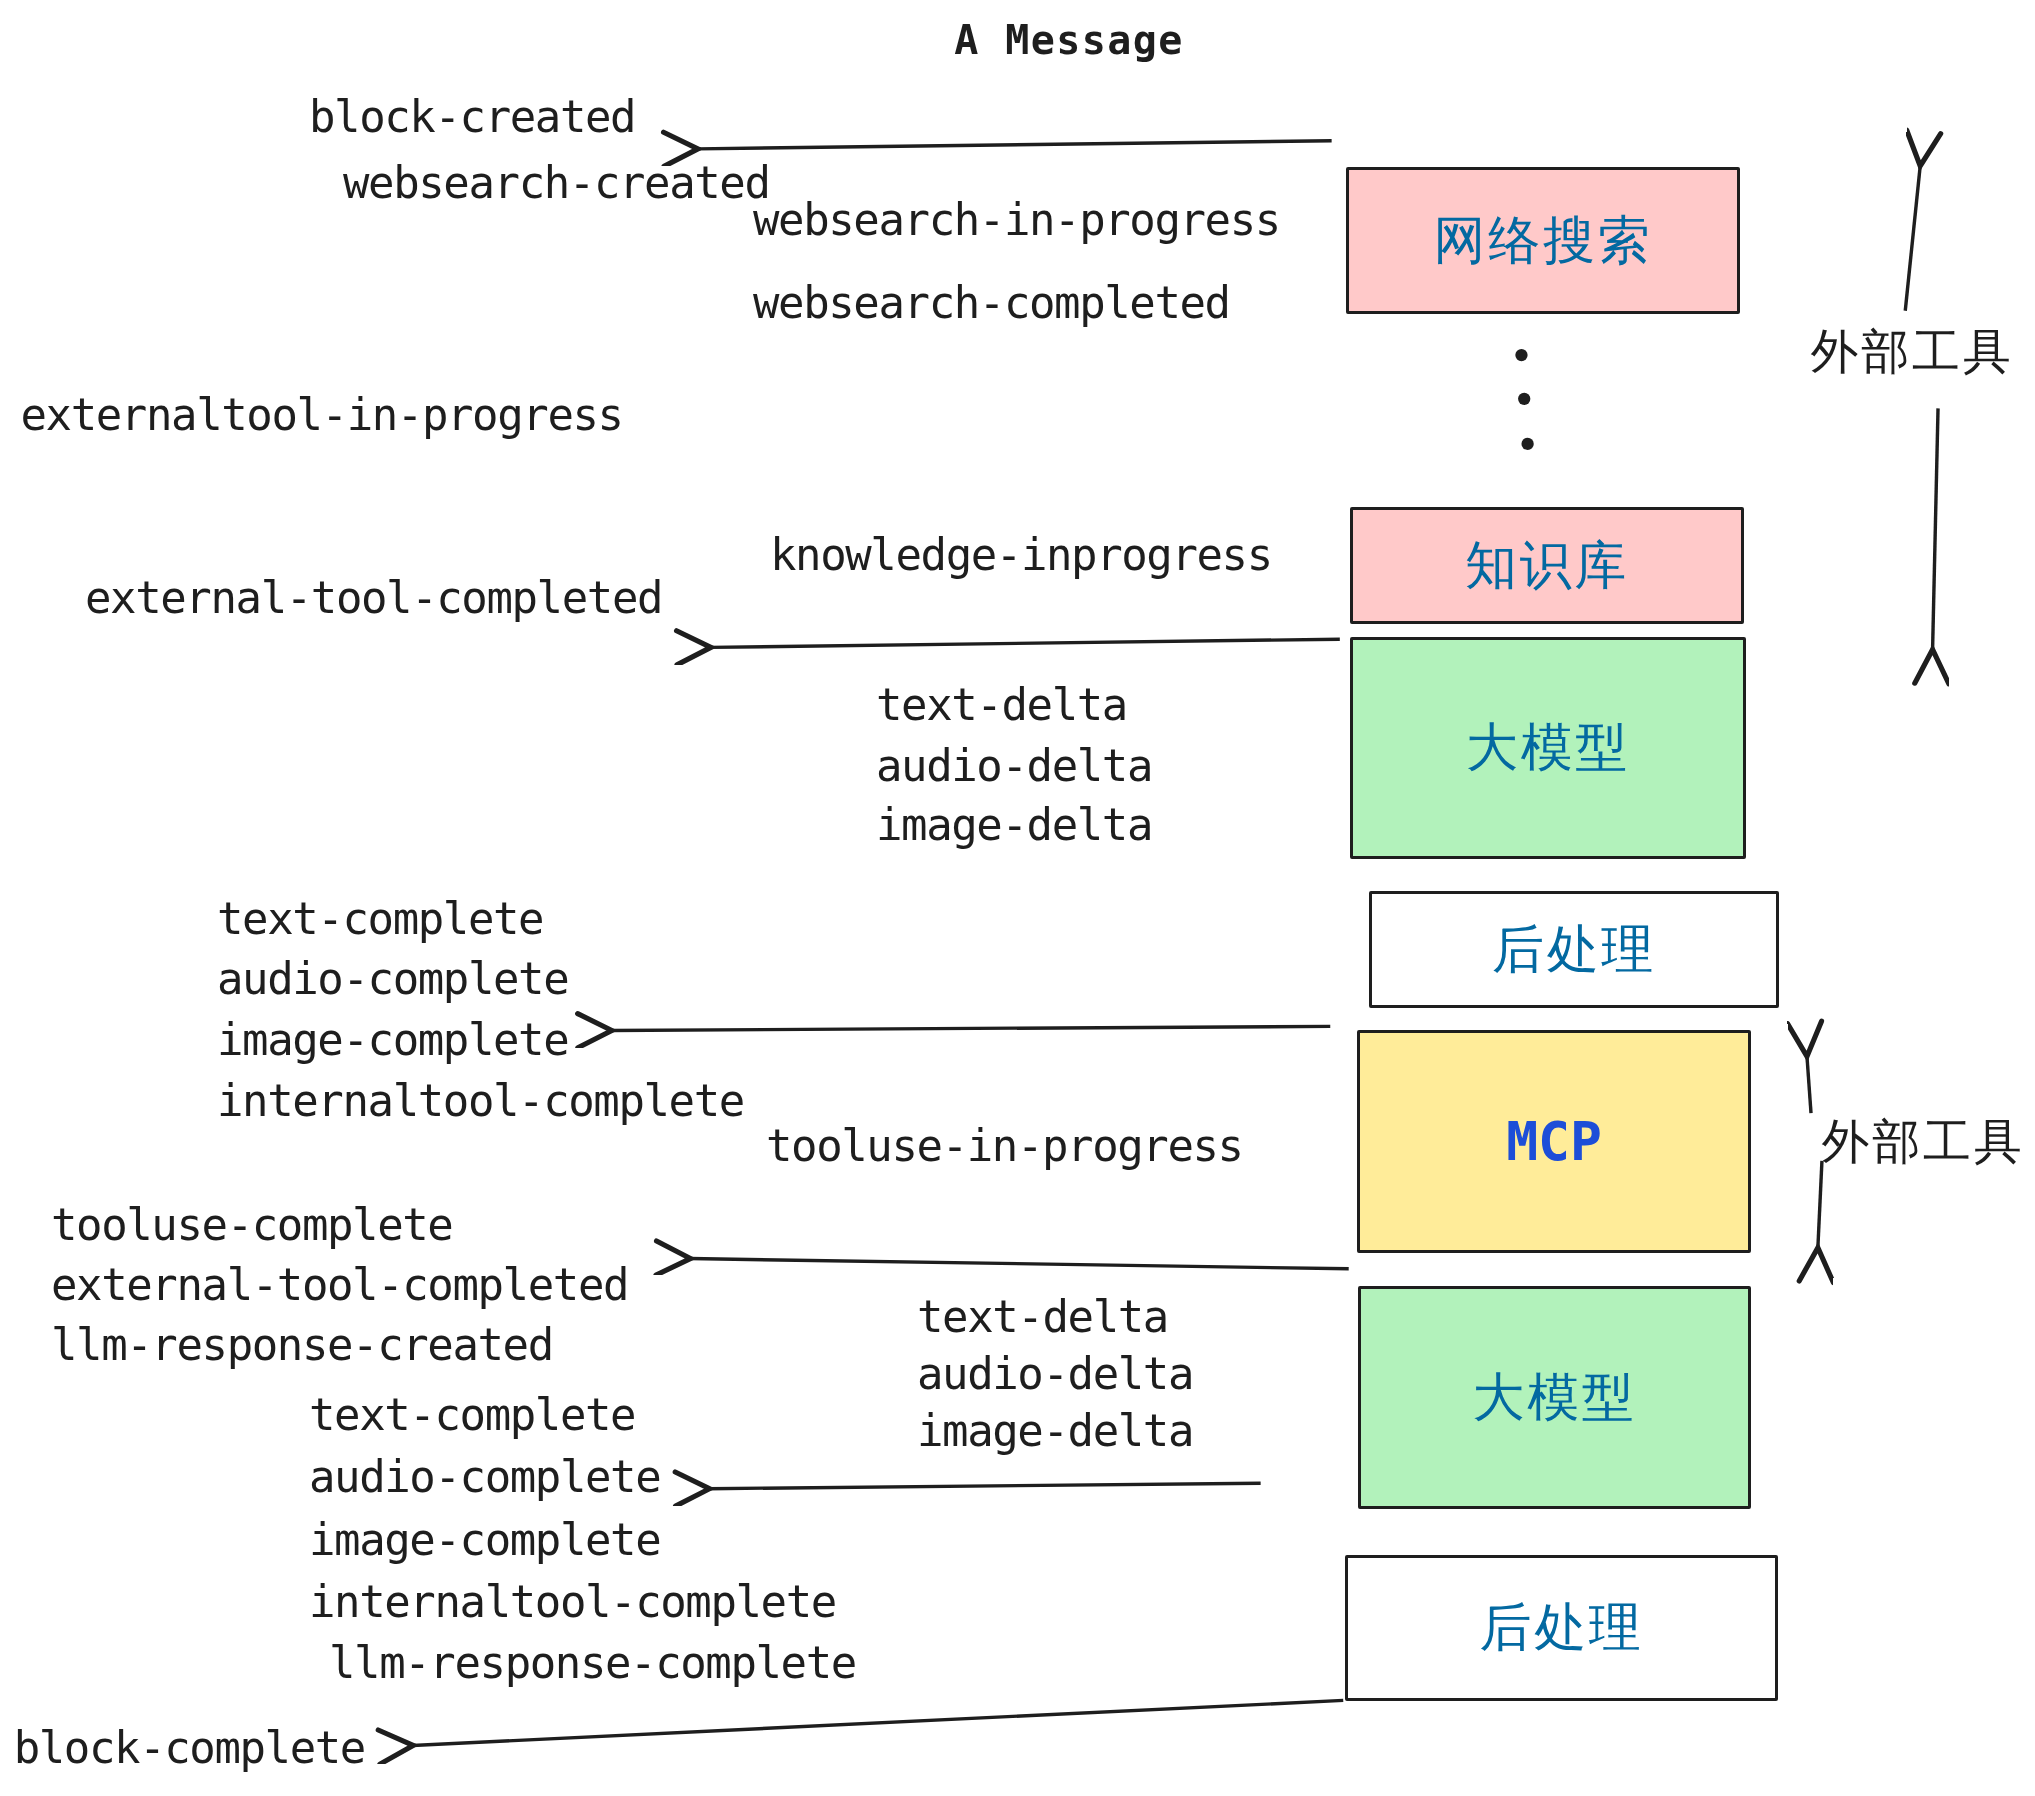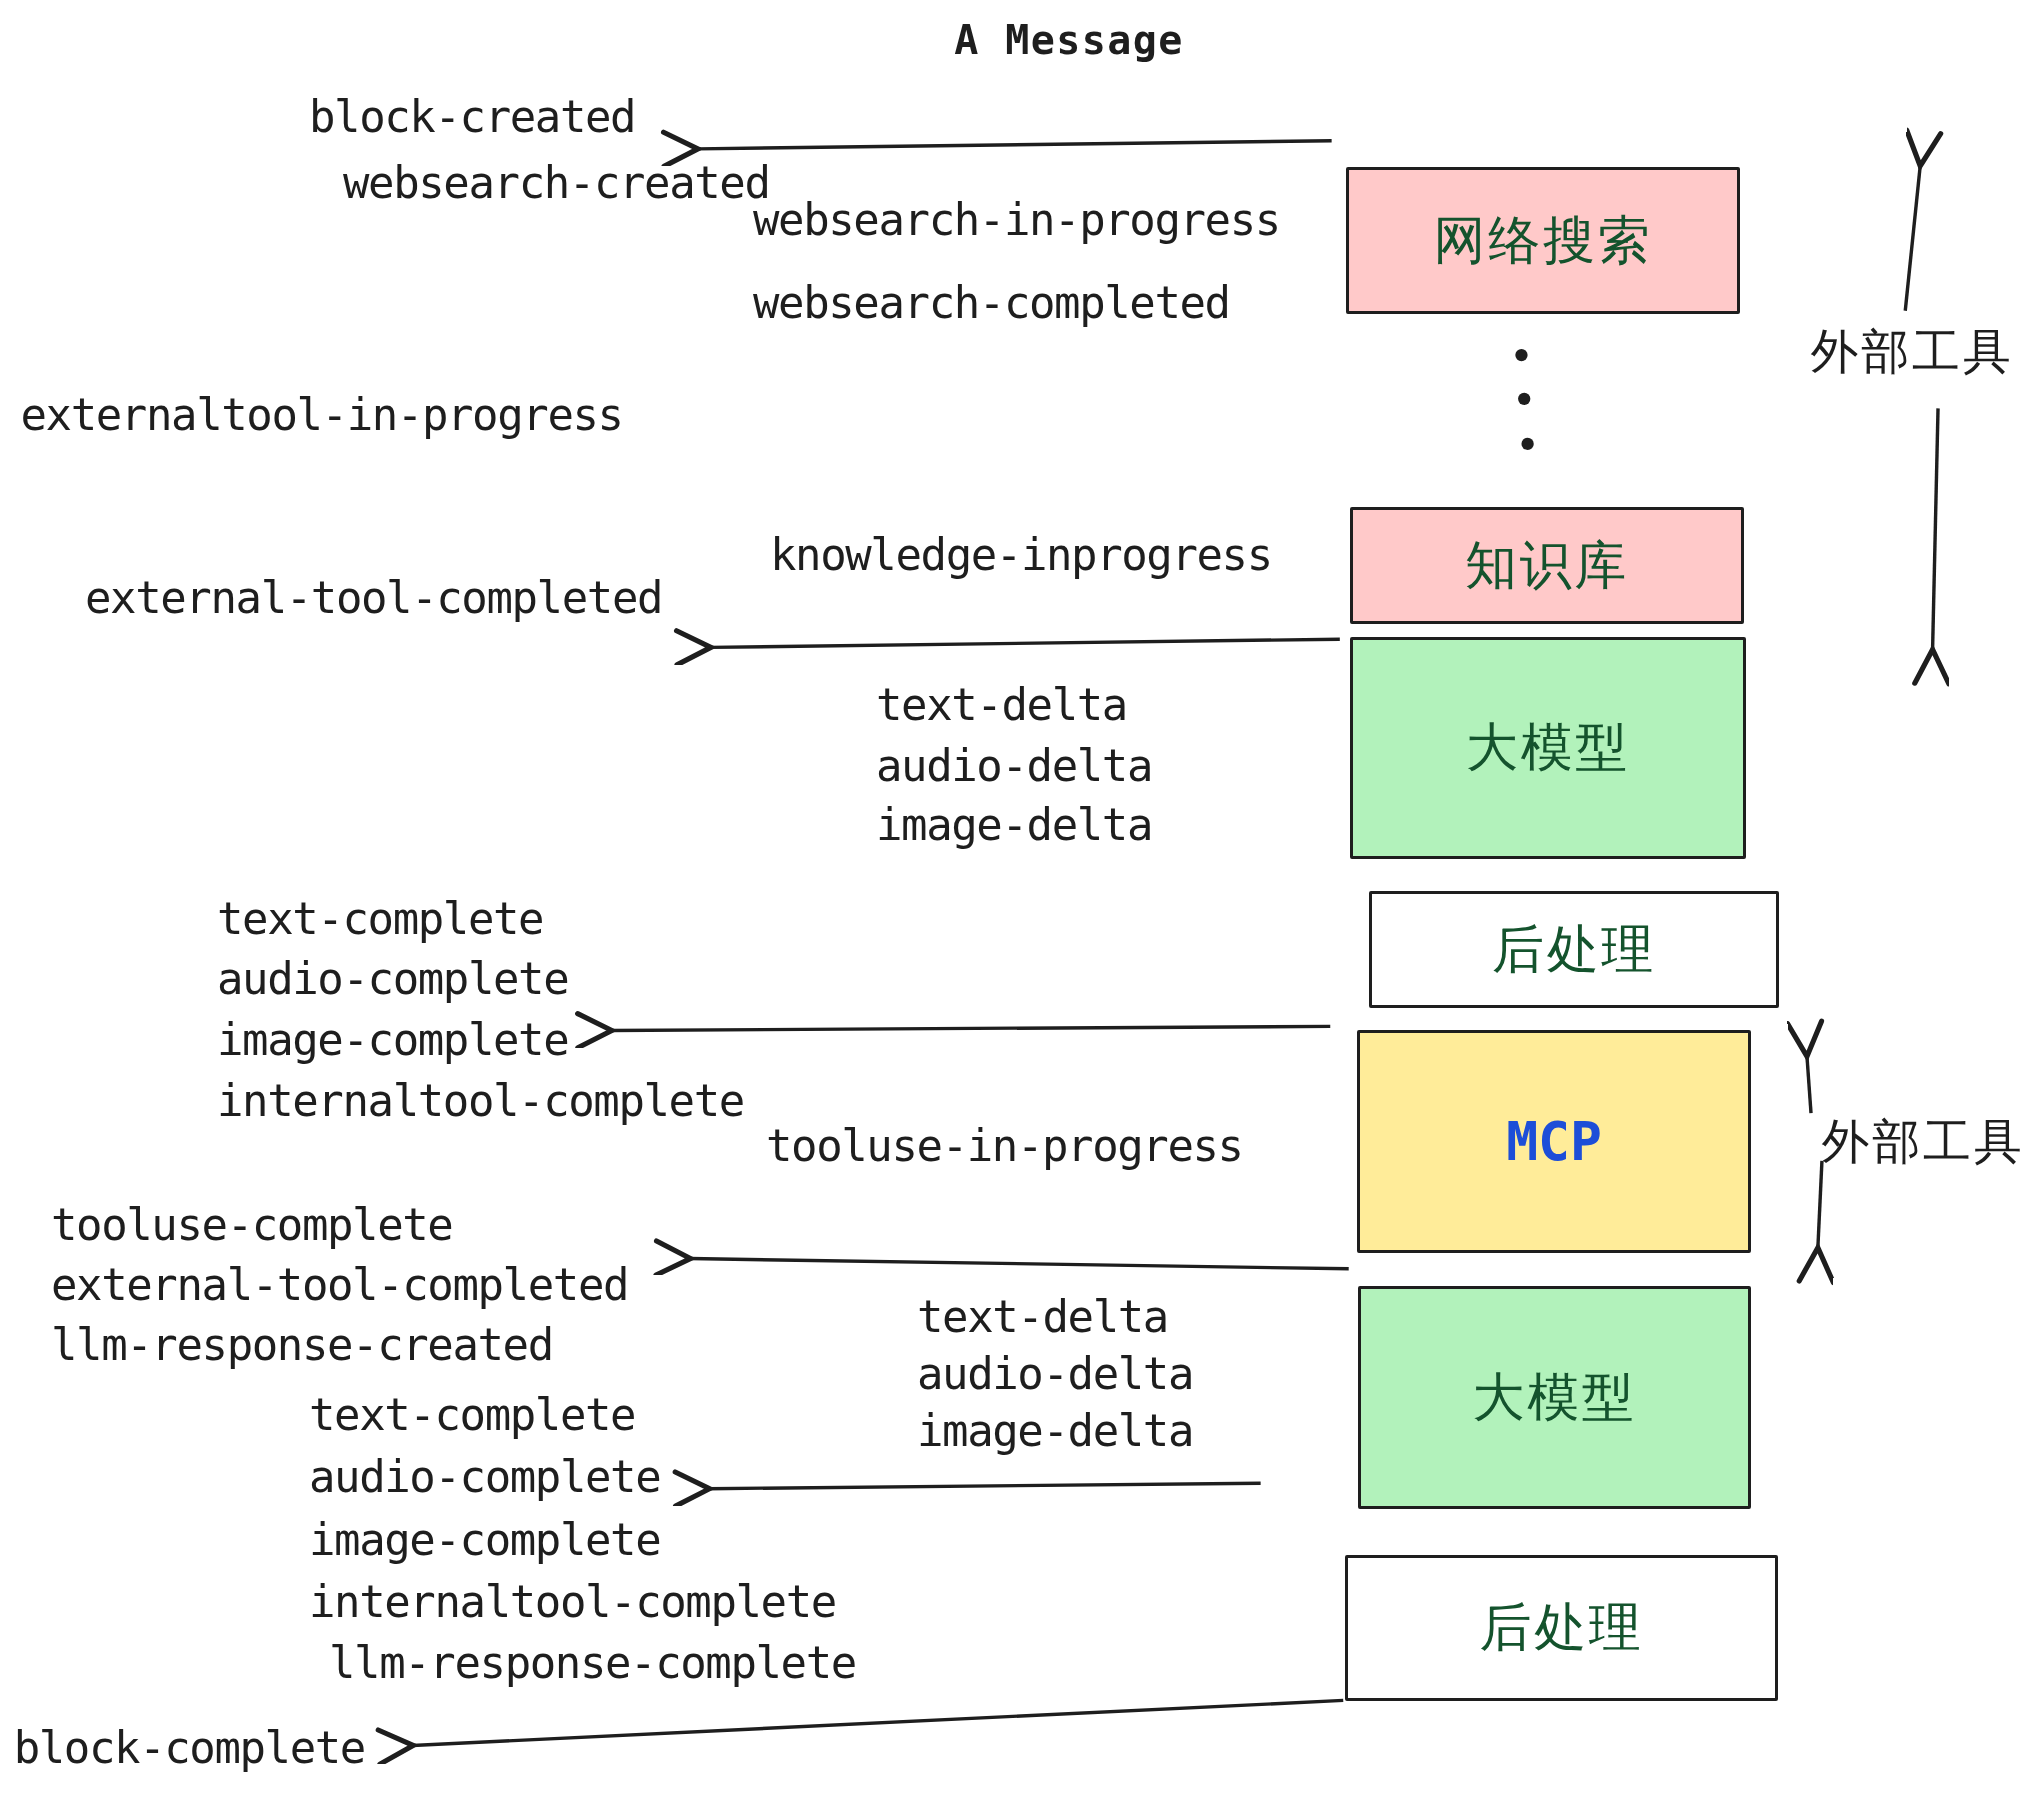--- a/index.html
+++ b/index.html
@@ -34,21 +34,21 @@
     display:flex;
     align-items:center;
     justify-content:center;
     box-sizing:border-box;
     background:#ffffff;
   }
   .box .zh{
     font-family:"Liberation Sans","DejaVu Sans",sans-serif;
     font-size:52px;
     letter-spacing:2.7px;
-    color:#14532d;
+    color:#0369a1;
   }
   .box .mono{
     font-family:"DejaVu Sans Mono",monospace;
     font-size:53px;
     font-weight:700;
     color:#1d4ed8;
   }
   .side-label{
     position:absolute;
     font-family:"Liberation Sans","DejaVu Sans",sans-serif;

